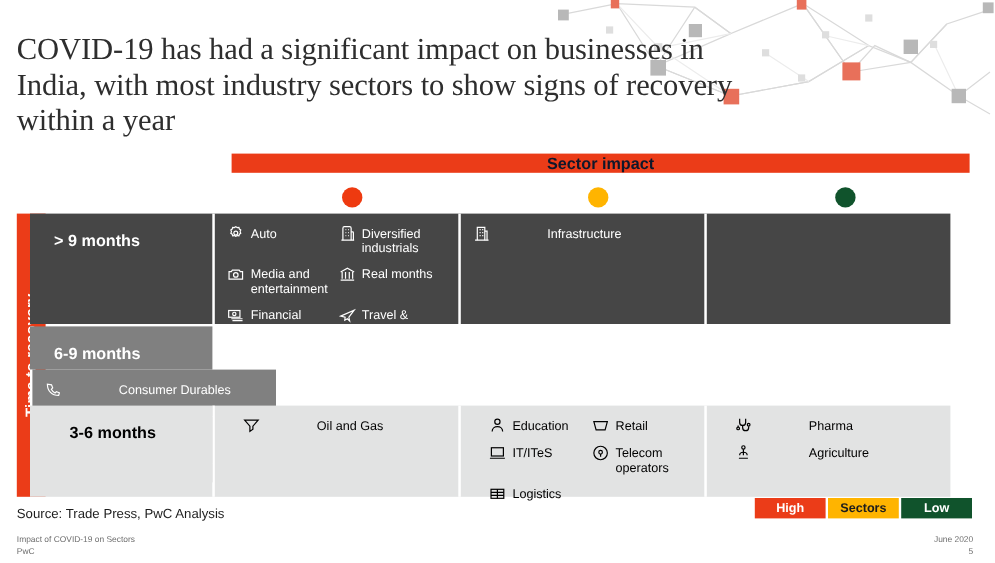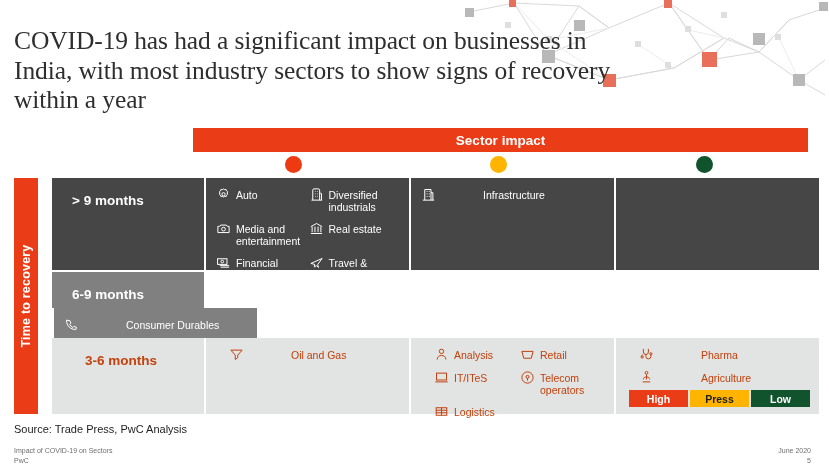--- a/index.html
+++ b/index.html
@@ -17,22 +17,22 @@
   
   #title {
     position: absolute; left: 14px; top: 26px; width: 600px;
     font-family: "Liberation Serif", serif;
     font-size: 25.5px; line-height: 29.5px;
     color: #2e2e2e; letter-spacing: -0.1px;
   }
 
   
   #sector-bar {
-    position: absolute; left: 193px; top: 128px; width: 615px; height: 24px;
-    background: #eb3c18; color: #ffffff;
+    position: absolute; left: 193px; top: 128px; width: 615px; height: 16px;
+    background: #eb3c18; color: #0f172a;
     font-size: 13.5px; font-weight: bold;
     display: flex; align-items: center; justify-content: center;
   }
   #dot-row { position: absolute; left: 193px; top: 153px; width: 615px; height: 22px; }
   .dot { position: absolute; top: 3px; width: 17px; height: 17px; border-radius: 50%; }
   .dot.d0 { left: 92px;  background: #ee3a10; }
   .dot.d1 { left: 297px; background: #ffb400; }
   .dot.d2 { left: 503px; background: #10532c; }
 
   
@@ -41,54 +41,54 @@
     background: #eb3c18; color: #fff;
   }
   #time-axis span {
     display: block; white-space: nowrap;
     position: absolute; left: 50%; top: 50%;
     transform: translate(-50%,-50%) rotate(-90deg);
     font-size: 12.5px; font-weight: bold; letter-spacing: 0.2px;
   }
 
   
-  #matrix { position: absolute; left: 52px; top: 178px; width: 767px; height: 236px; }
+  #matrix { position: absolute; left: 25px; top: 178px; width: 767px; height: 236px; }
   .row { position: absolute; left: 0; width: 767px; display: flex; }
   .row.r0 { top: 0px;   height: 92px; }
   .row.r1 { top: 94px;  height: 64px; flex-direction: column; }
   .row.r2 { top: 160px; height: 76px; }
 
   .cell { position: relative; height: 100%; padding: 10px 8px 6px 10px; }
   .cell.label { width: 152px; display: flex; align-items: flex-start; }
   .cell.body  { width: 205px; }
   .cell + .cell { border-left: 2px solid #ffffff; }
 
   .row.r0 .cell { background: #464646; color: #ffffff; }
   .row.r1 .cell { background: #808080; color: #ffffff; }
-  .row.r2 .cell { background: #e2e3e3; color: #c2410c; padding-left: 23px; }
+  .row.r2 .cell { background: #e2e3e3; color: #000000; padding-left: 23px; }
 
   .rowlabel { font-size: 13.5px; font-weight: bold; padding-top: 5px; padding-left: 10px; }
 
   .items { display: flex; flex-wrap: wrap; align-content: flex-start; height: 100%; }
   .items.two-col .item { width: 50%; }
   .items.one-col .item { width: 100%; gap: 47px; }
   .item {
     display: flex; align-items: flex-start; gap: 5px;
     font-size: 10.5px; line-height: 12px; margin-bottom: 9px;
   }
   .ico { flex: 0 0 15px; width: 15px; height: 15px; margin-top: -1px; }
   .ico svg { display: block; width: 15px; height: 15px; }
   .itext { padding-top: 1px; }
 
   
   #source {
     position: absolute; left: 14px; top: 423px;
     font-size: 11px; color: #1d1d1d;
   }
-  #legend { position: absolute; left: 629px; top: 390px; display: flex; gap: 2px; }
+  #legend { position: absolute; left: 629px; top: 415px; display: flex; gap: 2px; }
   .lg {
     width: 59px; height: 17px; display: flex; align-items: center; justify-content: center;
     font-size: 10.5px; font-weight: bold;
   }
   .lg.high   { background: #eb3c18; color: #ffffff; }
   .lg.medium { background: #ffb400; color: #1d1d1d; }
   .lg.low    { background: #10532c; color: #ffffff; }
 
   #footer-left { position: absolute; left: 14px; top: 446px; font-size: 7px; line-height: 9.5px; color: #6e6e6e; }
   #footer-right { position: absolute; right: 18px; top: 446px; font-size: 7px; line-height: 9.5px; color: #6e6e6e; text-align: right; }
@@ -187,21 +187,21 @@
             <span class="itext">Media and entertainment</span>
           </div>
           <div class="item">
             <span class="ico">
                 <svg viewBox="0 0 24 24" fill="none" stroke="currentColor" stroke-width="1.6">
                   <path d="M3 9l9-5 9 5"></path>
                   <path d="M5 9v9M9.5 9v9M14.5 9v9M19 9v9"></path>
                   <path d="M3 20h18"></path>
                 </svg>
               </span>
-            <span class="itext">Real estate</span>
+            <span class="itext">Real months</span>
           </div>
           <div class="item">
             <span class="ico">
                 <svg viewBox="0 0 24 24" fill="none" stroke="currentColor" stroke-width="1.6">
                   <rect x="2.5" y="6" width="15" height="9"></rect>
                   <circle cx="10" cy="10.5" r="2.2"></circle>
                   <path d="M6 17h15M7.5 19.5h13.5"></path>
                 </svg>
               </span>
             <span class="itext">Financial services</span>
@@ -288,21 +288,21 @@
       </div>
       <div class="cell body">
         <div class="items two-col">
           <div class="item">
             <span class="ico">
                 <svg viewBox="0 0 24 24" fill="none" stroke="currentColor" stroke-width="1.6">
                   <circle cx="12" cy="7" r="3.5"></circle>
                   <path d="M5 20c0-4 3.2-6.5 7-6.5s7 2.5 7 6.5"></path>
                 </svg>
               </span>
-            <span class="itext">Analysis</span>
+            <span class="itext">Education</span>
           </div>
           <div class="item">
             <span class="ico">
                 <svg viewBox="0 0 24 24" fill="none" stroke="currentColor" stroke-width="1.6">
                   <path d="M3 7h18l-3 11H6z"></path>
                 </svg>
               </span>
             <span class="itext">Retail</span>
           </div>
           <div class="item">
@@ -362,21 +362,21 @@
           </div>
         </div>
       </div>
     </div>
   </div>
 
   <div id="source">Source: Trade Press, PwC Analysis</div>
 
   <div id="legend">
     <div class="lg high">High</div>
-    <div class="lg medium">Press</div>
+    <div class="lg medium">Sectors</div>
     <div class="lg low">Low</div>
   </div>
 
   <div id="footer-left">
     <div>Impact of COVID-19 on Sectors</div>
     <div>PwC</div>
   </div>
   <div id="footer-right">
     <div>June 2020</div>
     <div>5</div>

